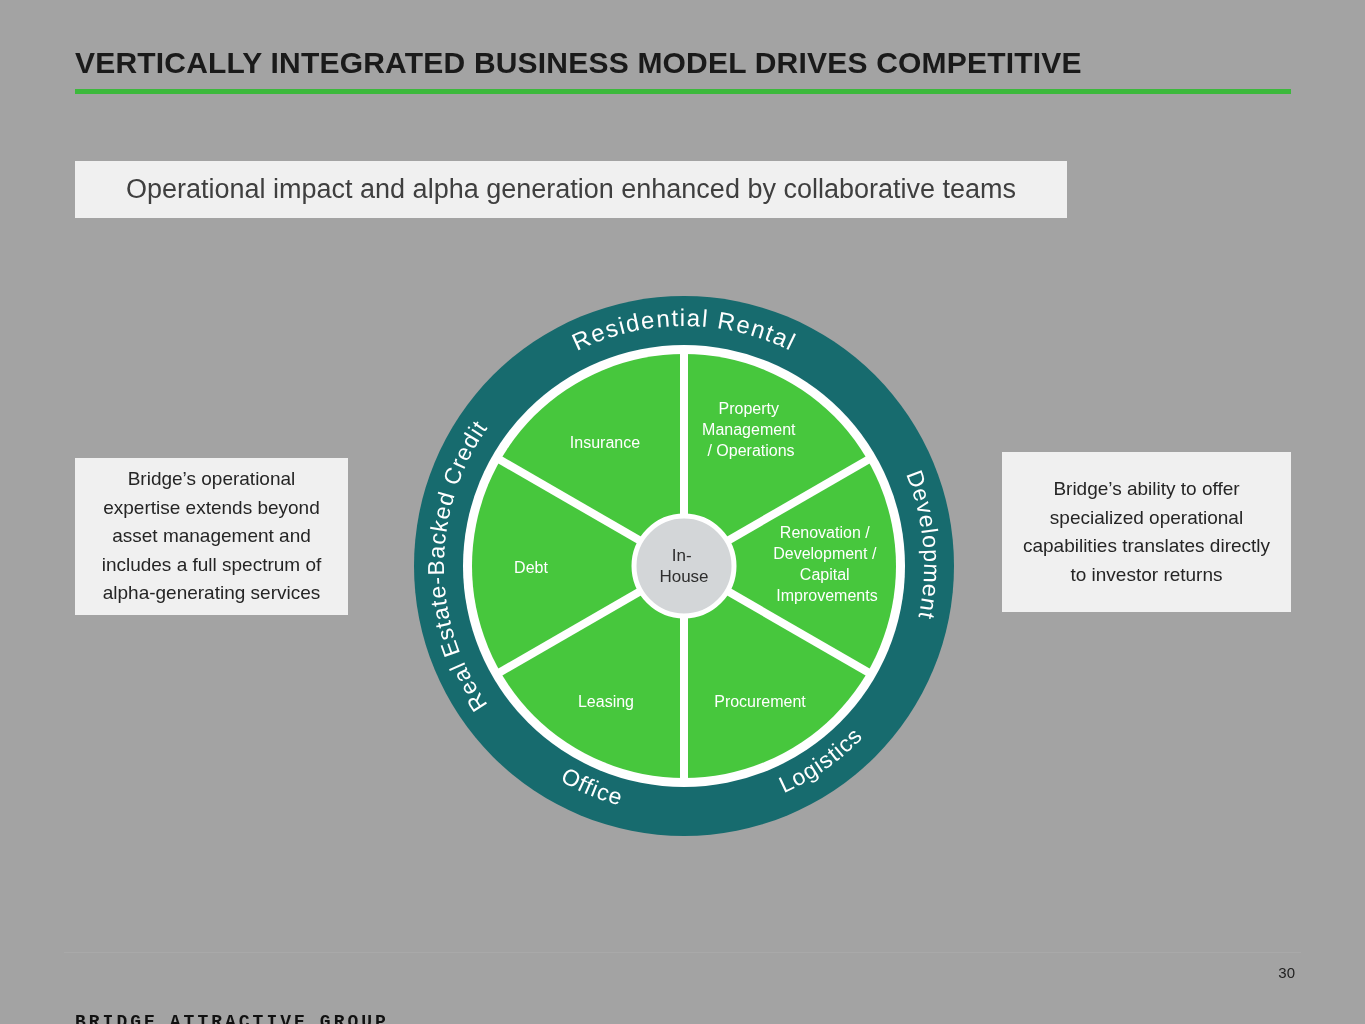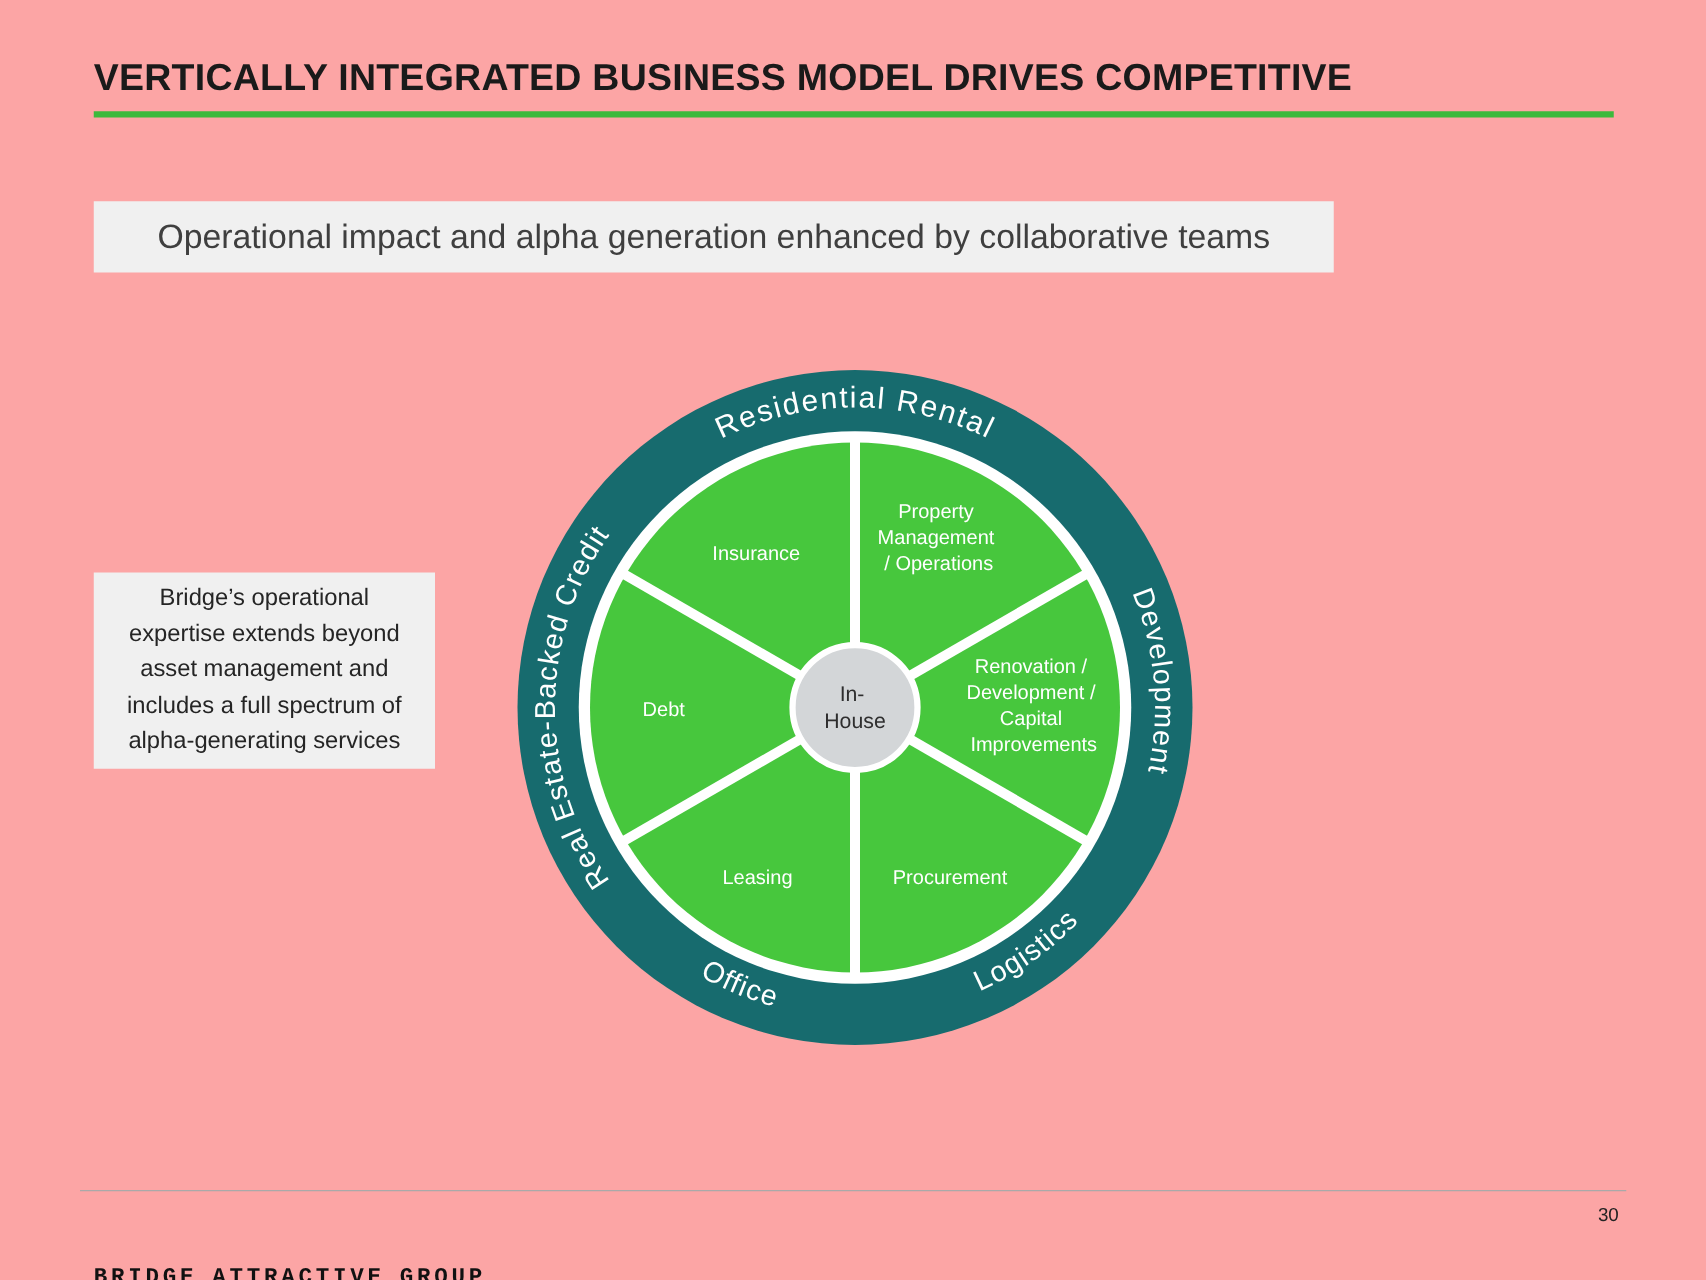--- a/index.html
+++ b/index.html
@@ -1,18 +1,18 @@
 <!DOCTYPE html>
 <html><head>
 <meta charset="utf-8">
 <style>
   * { box-sizing: border-box; }
   body { margin:0; background:#ffffff; }
   .slide {
-    position:relative; width:1365px; height:1024px; background:#fca5a5;
+    position:relative; width:1365px; height:1024px; background:#a3a3a3;
     font-family:"Liberation Sans", sans-serif; overflow:hidden;
   }
   .title-block { position:absolute; left:75px; top:46px; width:1216px; }
   .title { margin:0; font-size:30px; font-weight:bold; color:#1a1a1a; line-height:1.16; letter-spacing:0.2px; }
   .accent-bar { height:5px; background:#3cb93c; margin-top:8px; }
   .banner {
     position:absolute; left:75px; top:161px; width:992px; height:57px;
     background:#f0f0f0; display:flex; align-items:center; justify-content:center;
     font-size:27px; color:#3f3f3f;
   }
@@ -50,20 +50,23 @@
   </div>
 
   <div class="banner">
     <span>Operational impact and alpha generation enhanced by collaborative teams</span>
   </div>
 
   <div class="callout callout-left">
     <span>Bridge’s operational expertise extends beyond asset management and includes a full spectrum of alpha-generating services</span>
   </div>
 
+  <div class="callout callout-right">
+    <span>Bridge’s ability to offer specialized operational capabilities translates directly to investor returns</span>
+  </div>
 
   <div class="diagram">
     <svg width="560" height="560" viewBox="0 0 560 560">
       <defs>
         <path id="arcTop" d="M 72.15 160 A 240 240 0 0 1 487.85 160" fill="none"></path>
         <path id="arcLeft" d="M 96.1 434.3 A 240 240 0 0 1 96.1 125.7" fill="none"></path>
         <path id="arcRight" d="M 476.6 142.3 A 240 240 0 0 1 497.5 381.4" fill="none"></path>
         <path id="arcBottomRight" d="M 259.1 527.1 A 248 248 0 0 0 519.5 344.2" fill="none"></path>
         <path id="arcBottomLeft" d="M 76.8 422.3 A 248 248 0 0 0 323.1 524.2" fill="none"></path>
       </defs>

